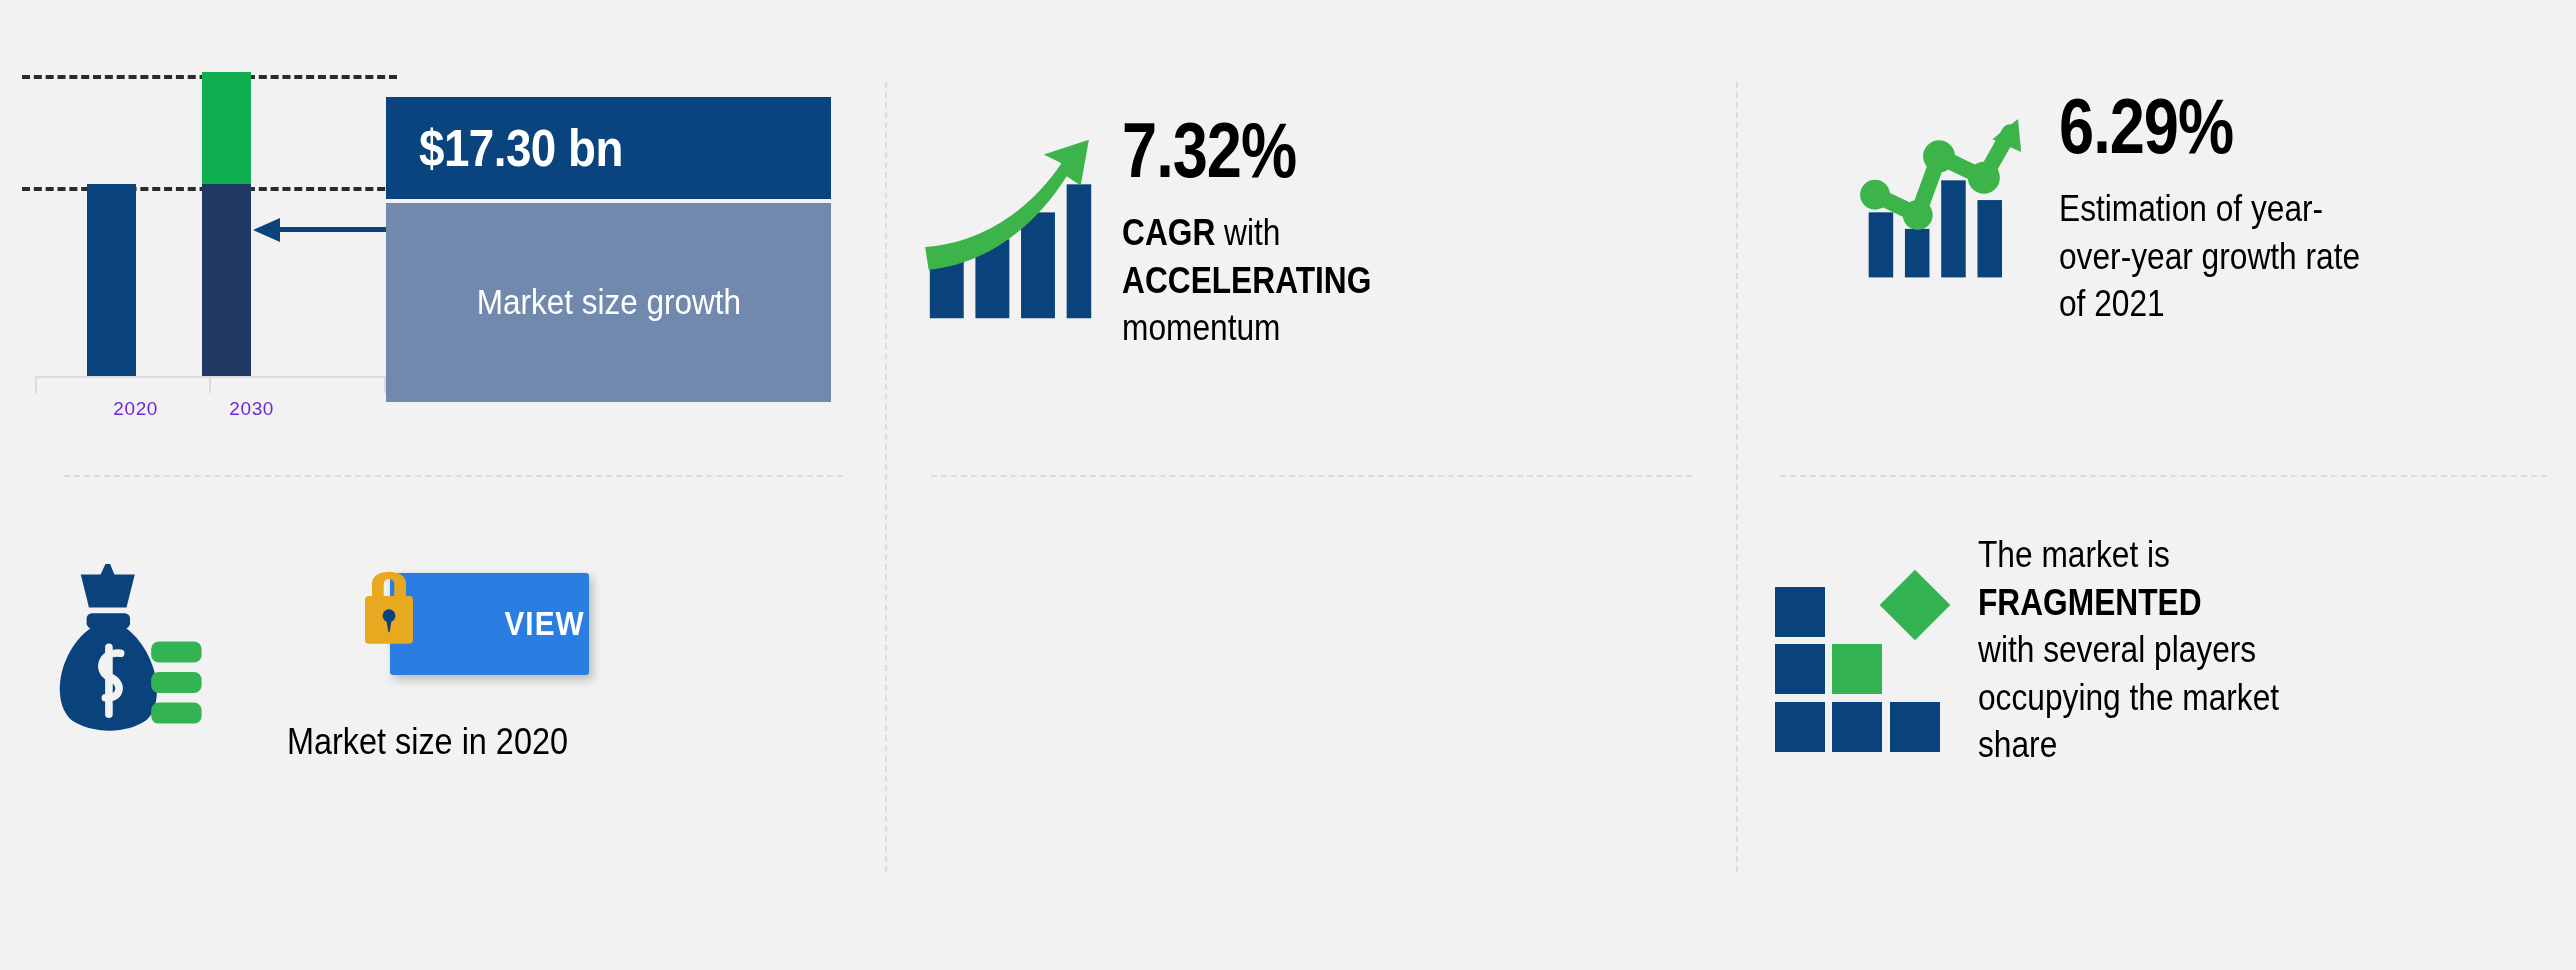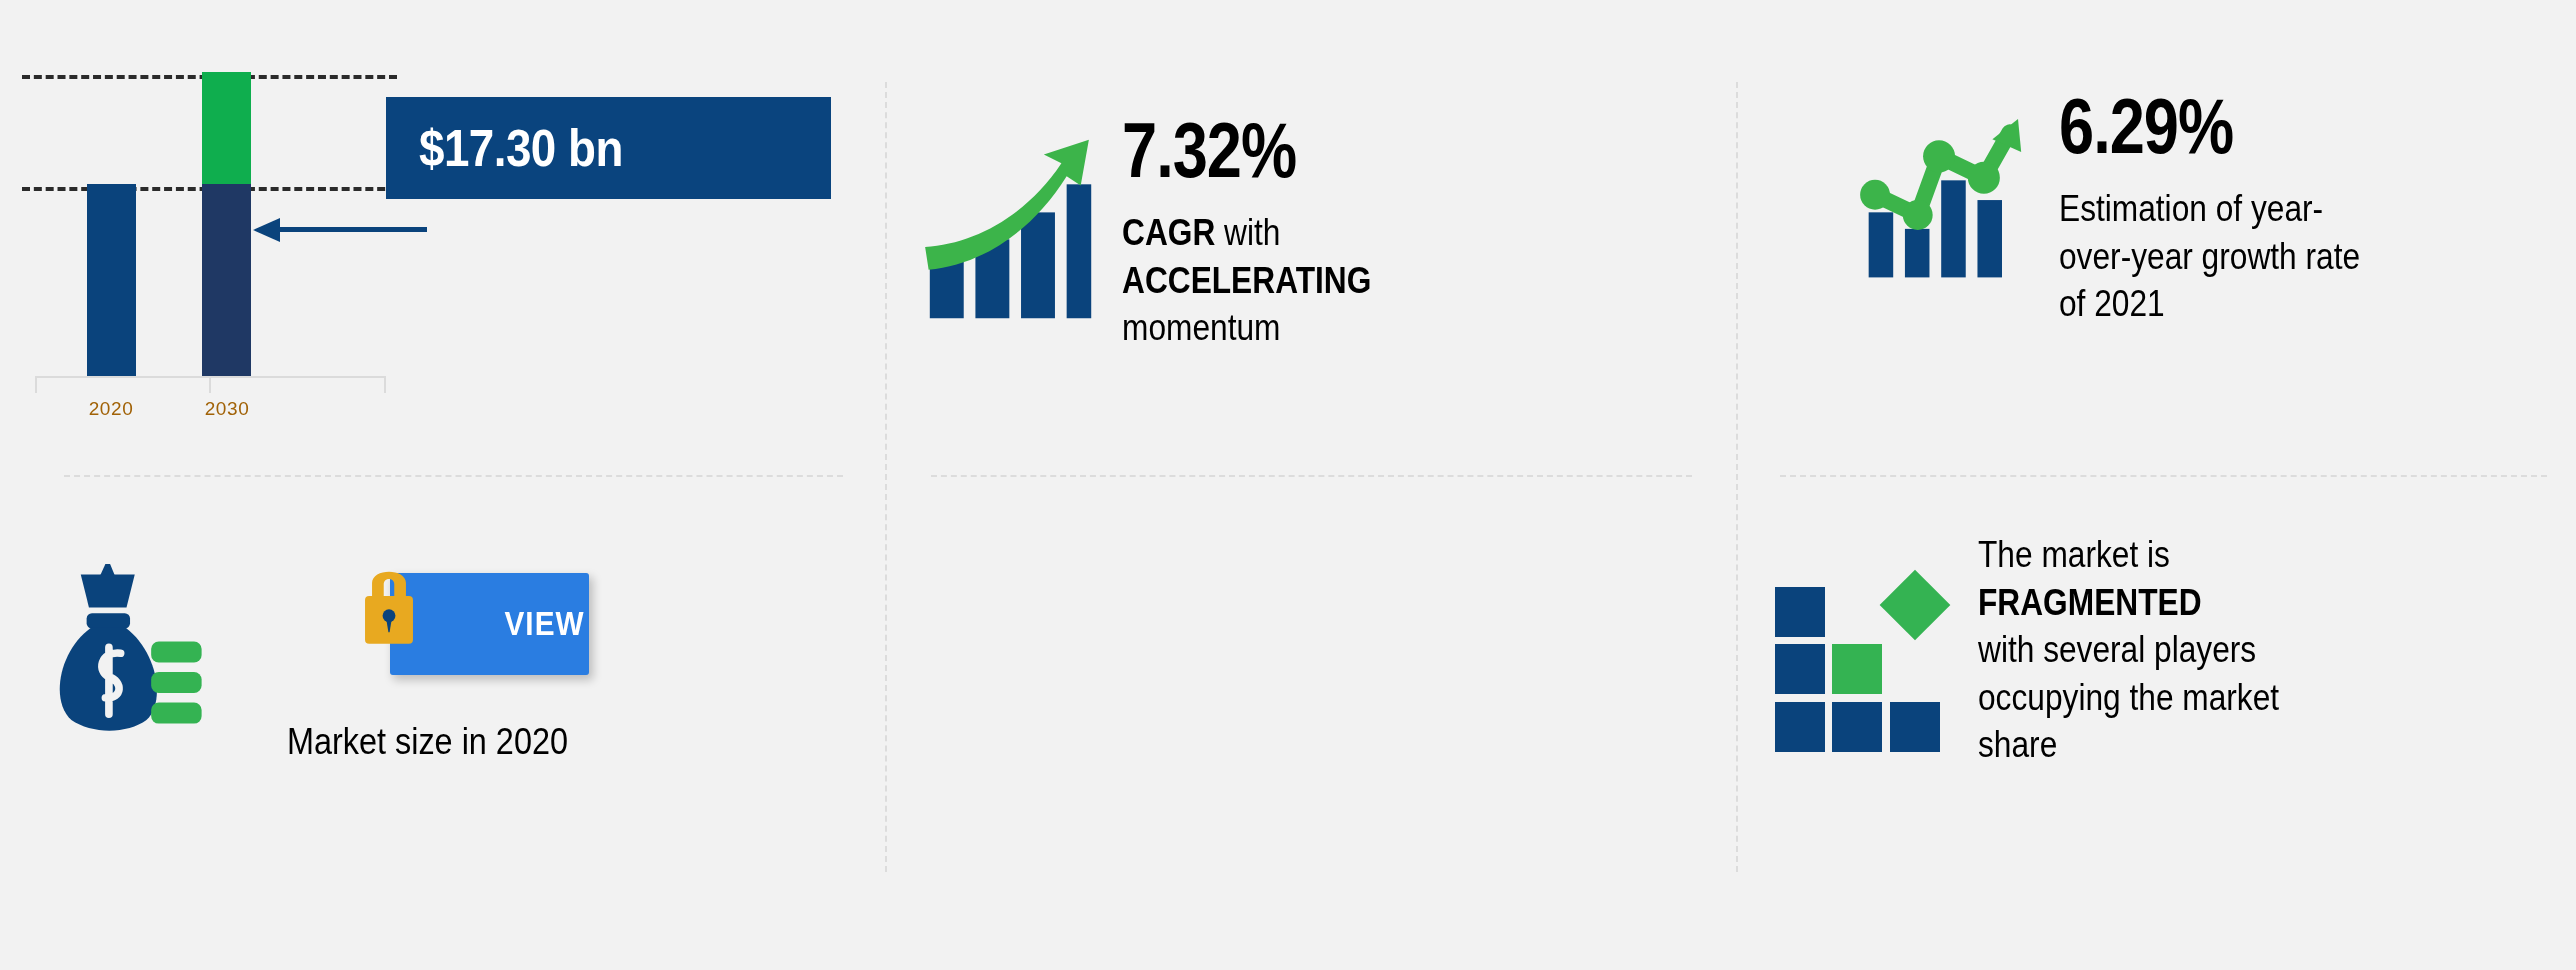--- a/index.html
+++ b/index.html
@@ -45,22 +45,22 @@
   .bar{position:absolute;bottom:57px;width:49px;}
   .bar2020{left:52px;height:192px;background:#0A437C;}
   .bar2025-base{left:167px;height:192px;background:#1F3864;}
   .bar2025-top{position:absolute;left:167px;bottom:249px;width:49px;height:112px;background:#0FAE4E;}
 
   .guide{position:absolute;height:0;border-top:4.1px dashed #2B2B2B;}
   .guide-top{left:-13px;top:-7px;width:375px;}
   .guide-mid{left:-13px;top:105px;width:375px;}
 
   .xlabel{
-    position:absolute;bottom:13px;width:94px;text-align:center;
-    font-size:19px;color:#a16207;letter-spacing:0.6px;
+    position:absolute;bottom:13px;width:94px;text-align:right;
+    font-size:19px;color:#6d28d9;letter-spacing:0.6px;
   }
   .xl-2020{left:29px;}
   .xl-2025{left:145px;}
 
   
   .arrow-wrap{position:absolute;left:218px;top:136px;width:176px;height:23.4px;}
   .arrow-shaft{position:absolute;left:22px;top:8.8px;width:152px;height:5.3px;background:#0A437C;}
   .arrow-head{
     position:absolute;left:0;top:0;width:0;height:0;
     border-top:12.3px solid transparent;border-bottom:12.3px solid transparent;
@@ -171,20 +171,23 @@
 
       <div class="arrow-wrap">
         <div class="arrow-head"></div>
         <div class="arrow-shaft"></div>
       </div>
     </div>
 
     <div class="callout">
       <div class="callout-top">
         <span>$17.30 bn</span>
+      </div>
+      <div class="callout-bot">
+        <span>Market size growth</span>
       </div>
     </div>
   </div>
 
   <div class="cell c2">
     <div class="stat-row" style="left:34px;top:88px;margin-top:24px;">
       <div class="icon" style="width:176px;margin-right:27px;margin-top:15px;">
         <svg viewBox="0 0 300 330" width="176" height="193">
           <rect x="18" y="222" width="58" height="105" fill="#0A437C"></rect>
           <rect x="96" y="192" width="58" height="135" fill="#0A437C"></rect>

